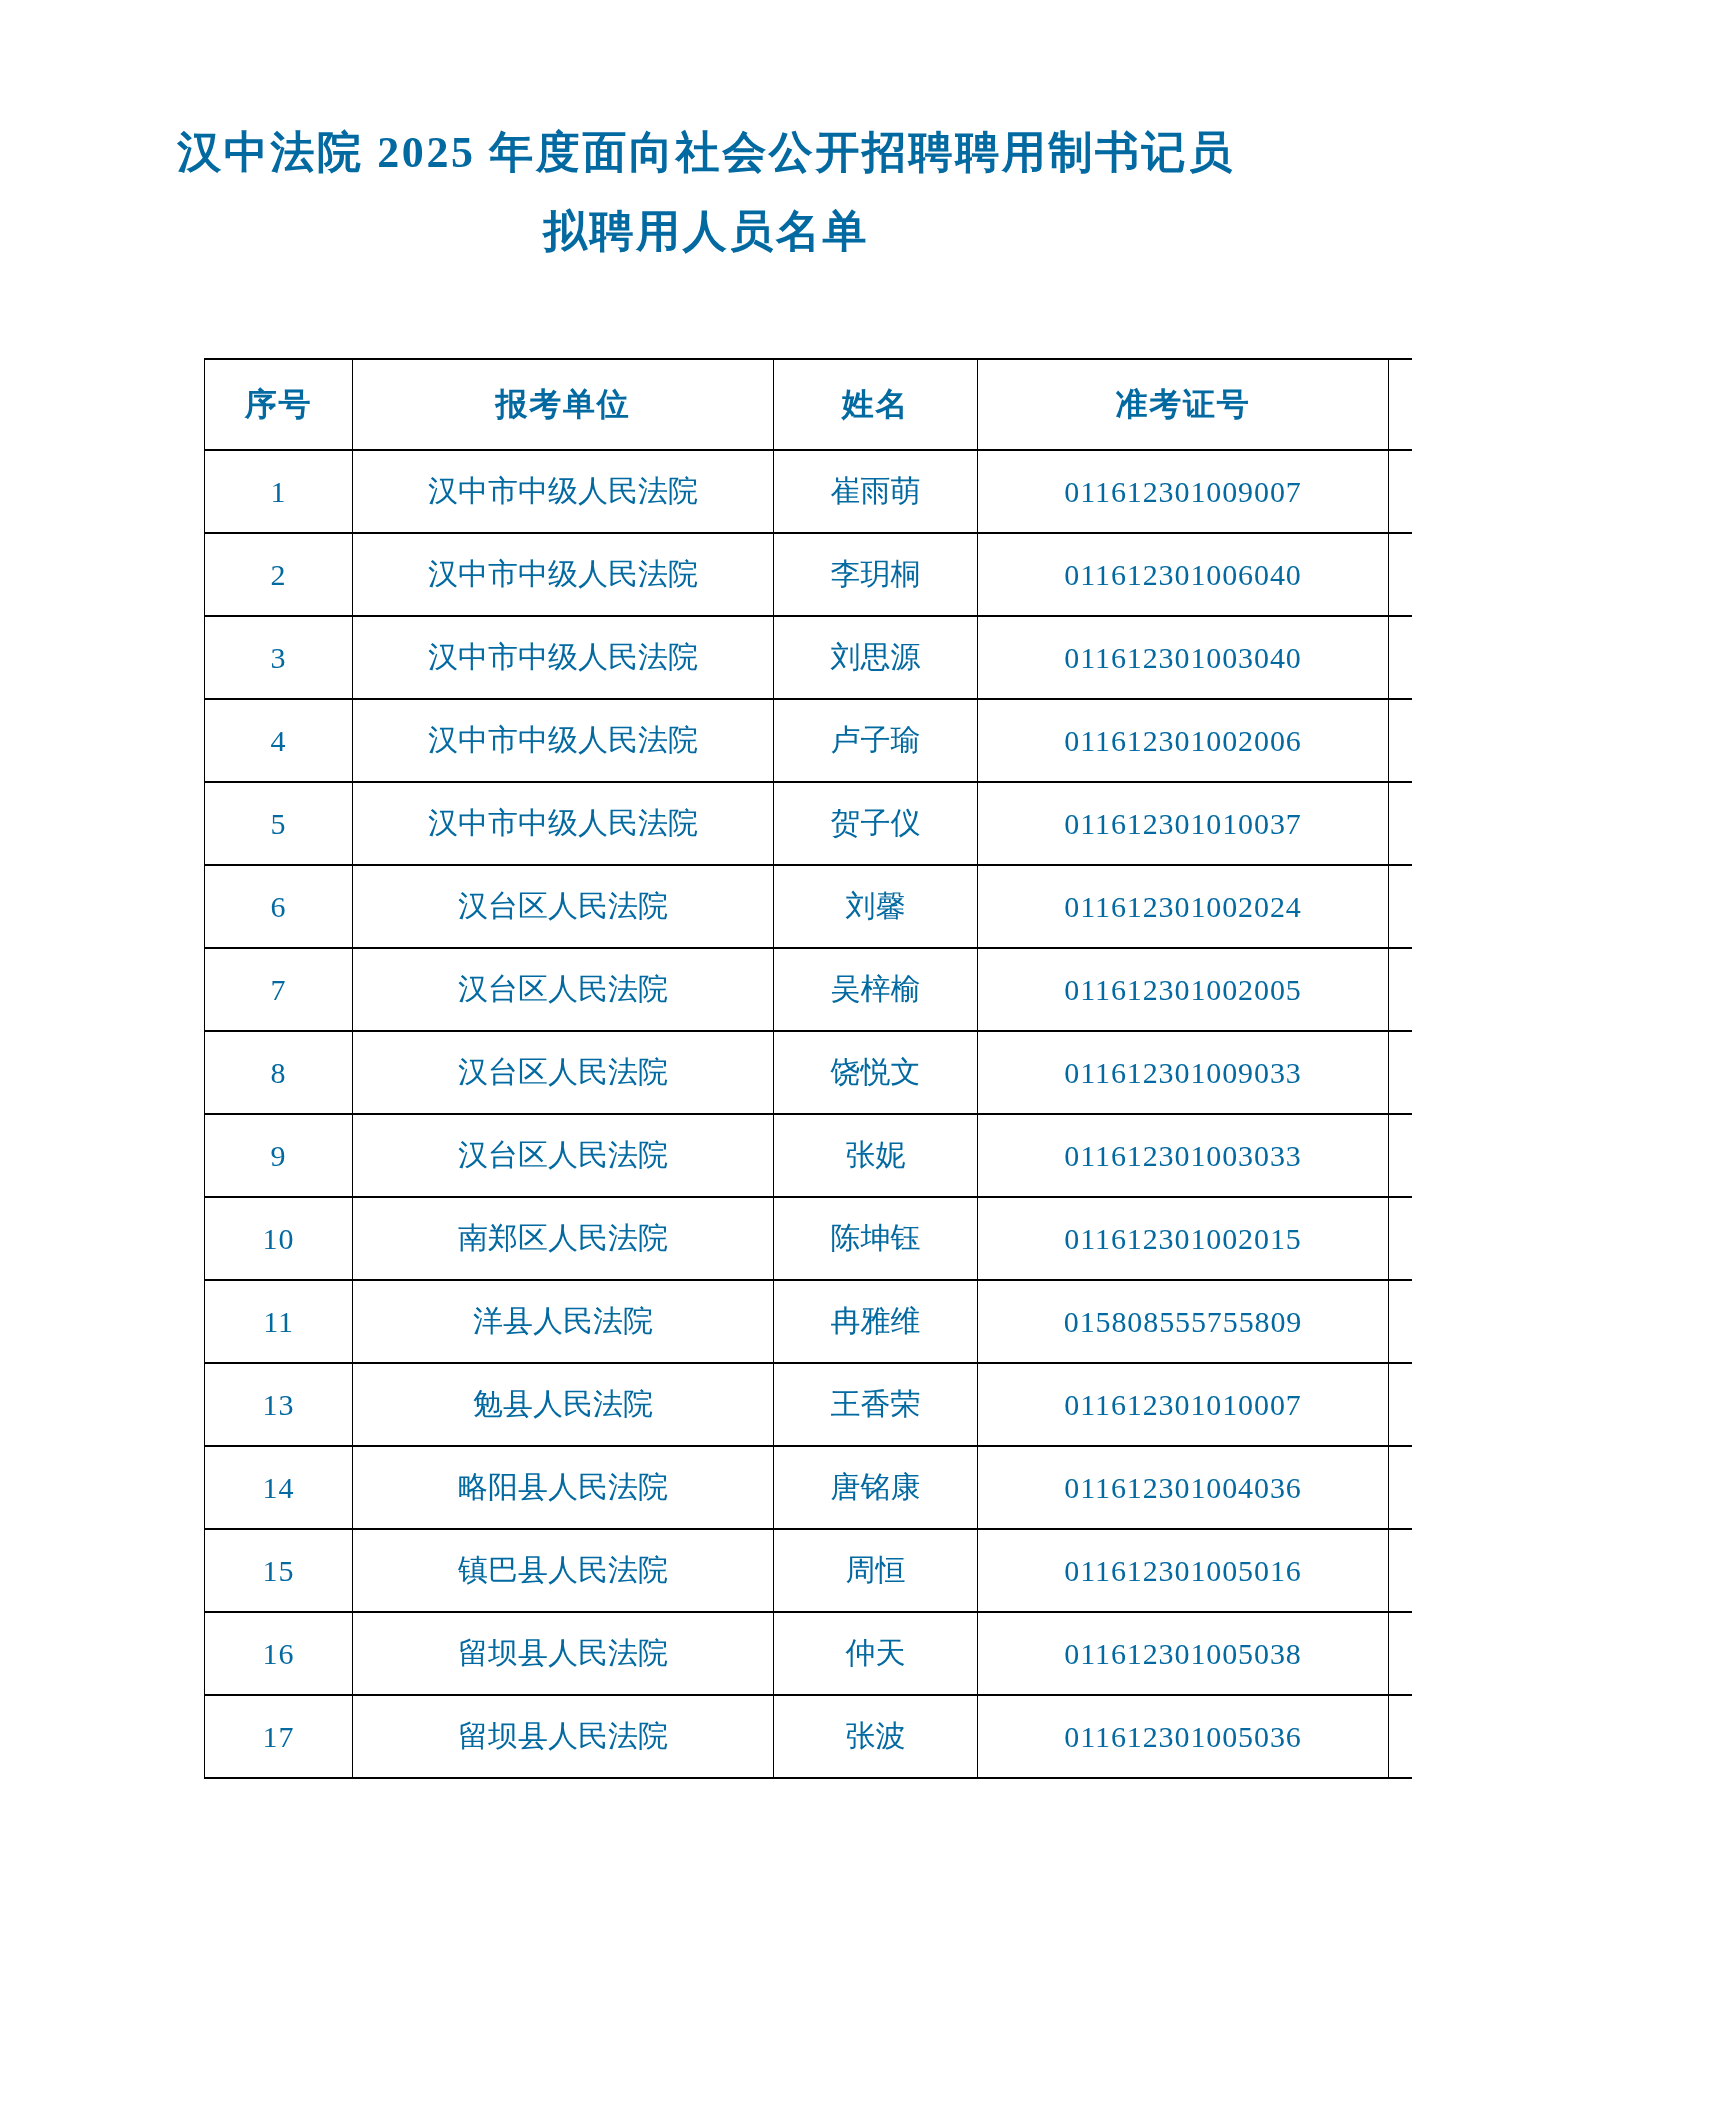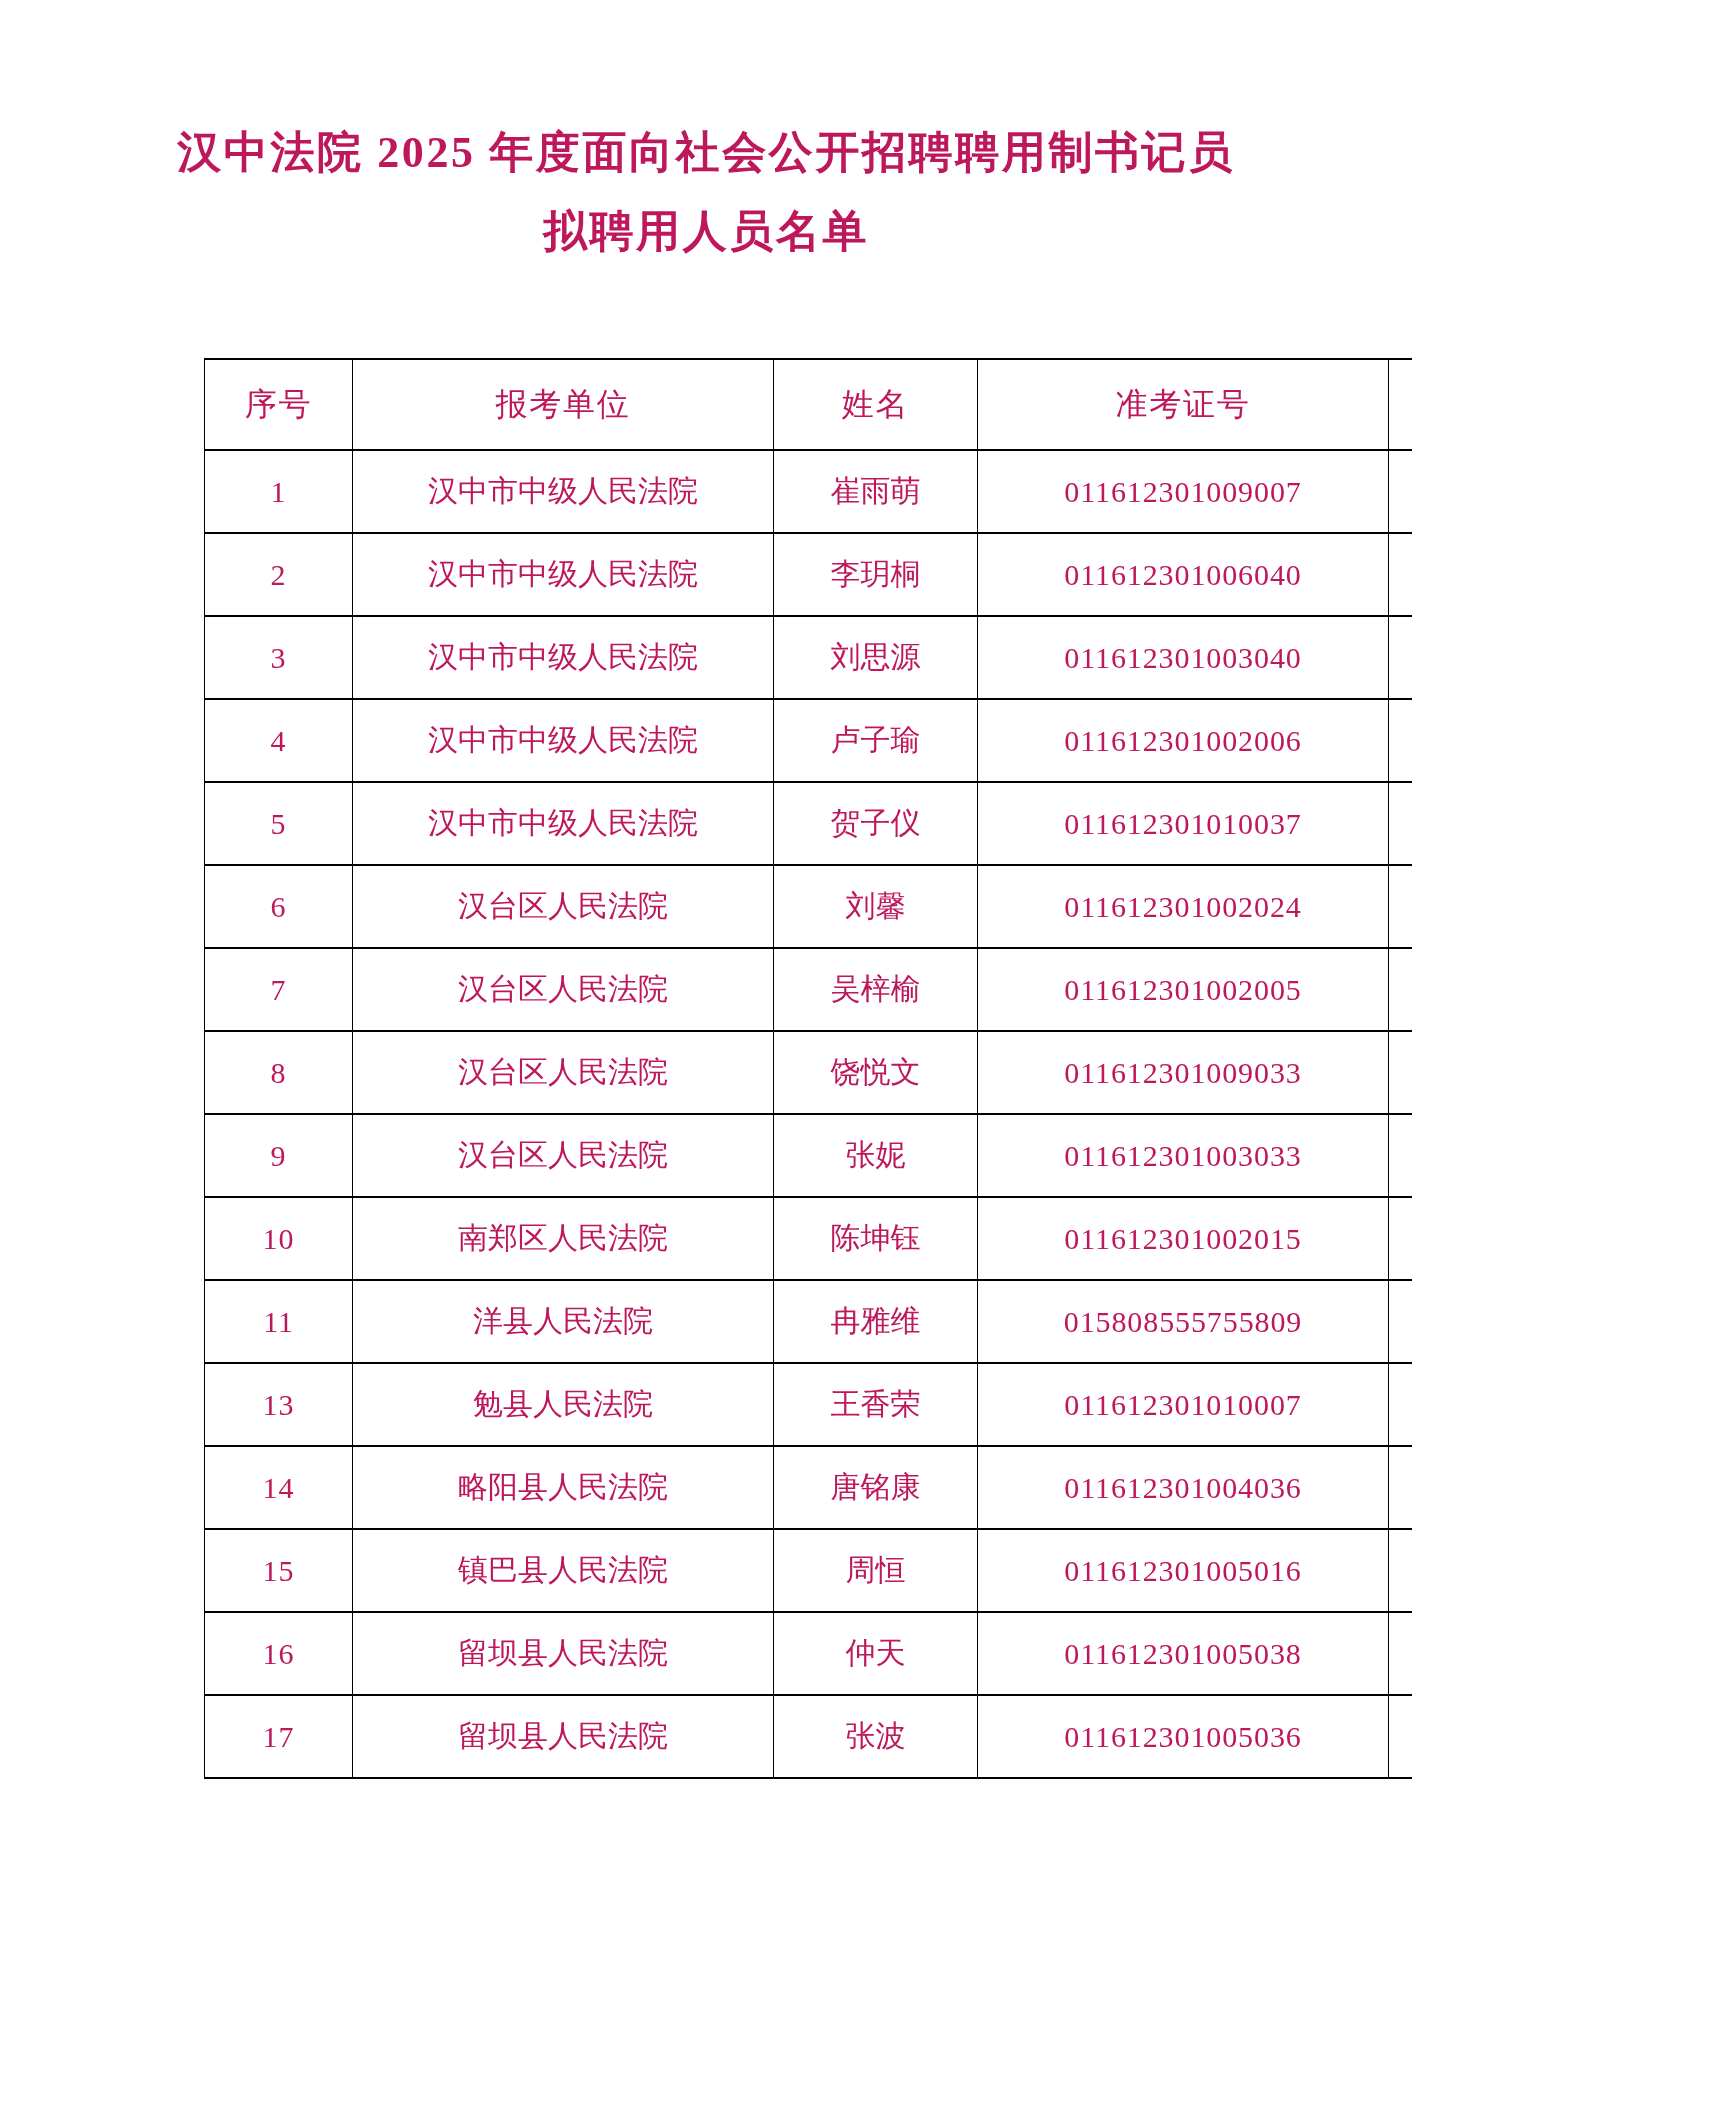--- a/index.html
+++ b/index.html
@@ -5,21 +5,21 @@
   html, body {
     margin: 0;
     padding: 0;
     background: #ffffff;
   }
   .page {
     position: relative;
     width: 1412px;
     height: 2101px;
     background: #ffffff;
-    color: #be185d;
+    color: #0369a1;
     font-family: "Liberation Serif", "DejaVu Serif", serif;
     overflow: hidden;
   }
   .doc-title {
     position: absolute;
     left: 0;
     width: 100%;
     text-align: center;
     font-weight: bold;
     font-size: 44px;
@@ -45,21 +45,21 @@
     border-bottom-width: 2.6px;
     text-align: center;
     vertical-align: middle;
     padding: 0;
     overflow: hidden;
     white-space: nowrap;
   }
   table.roster th {
     height: 89px;
     font-size: 32px;
-    font-weight: normal;
+    font-weight: bold;
     letter-spacing: 1.7px;
   }
   table.roster td {
     height: 81px;
     font-size: 30px;
     font-weight: normal;
   }
   td.num {
     font-size: 31px;
     letter-spacing: 0.9px;

